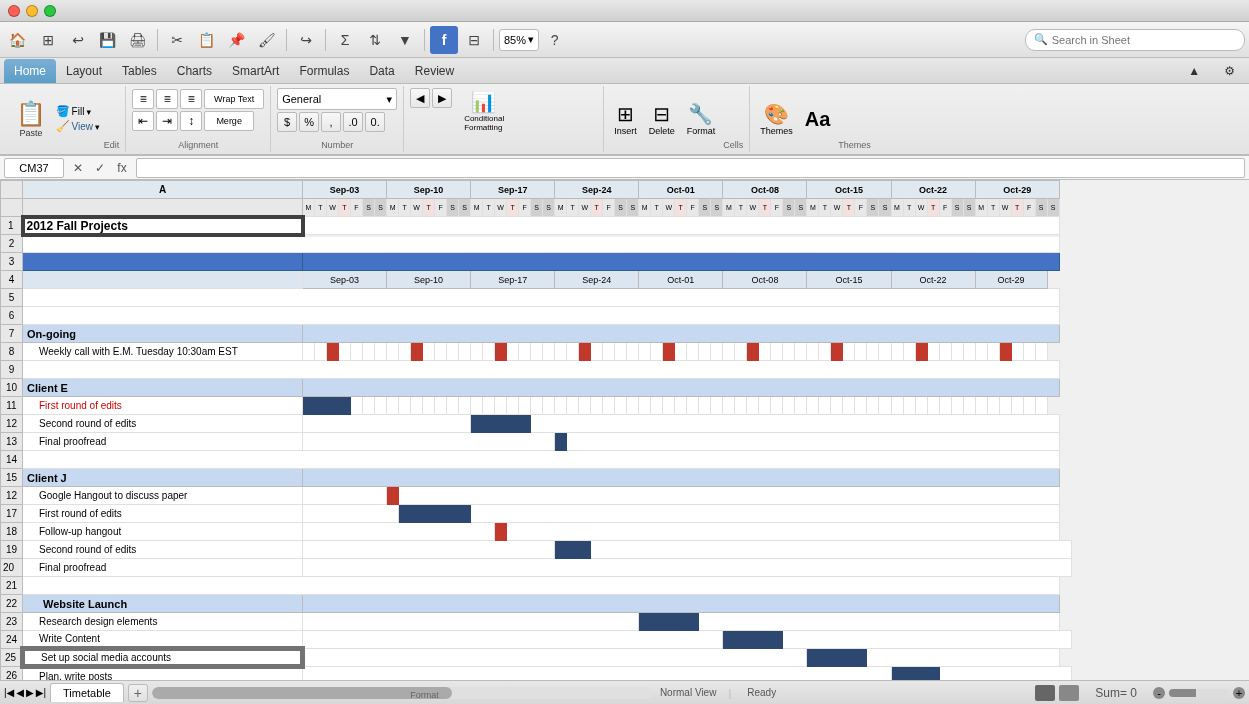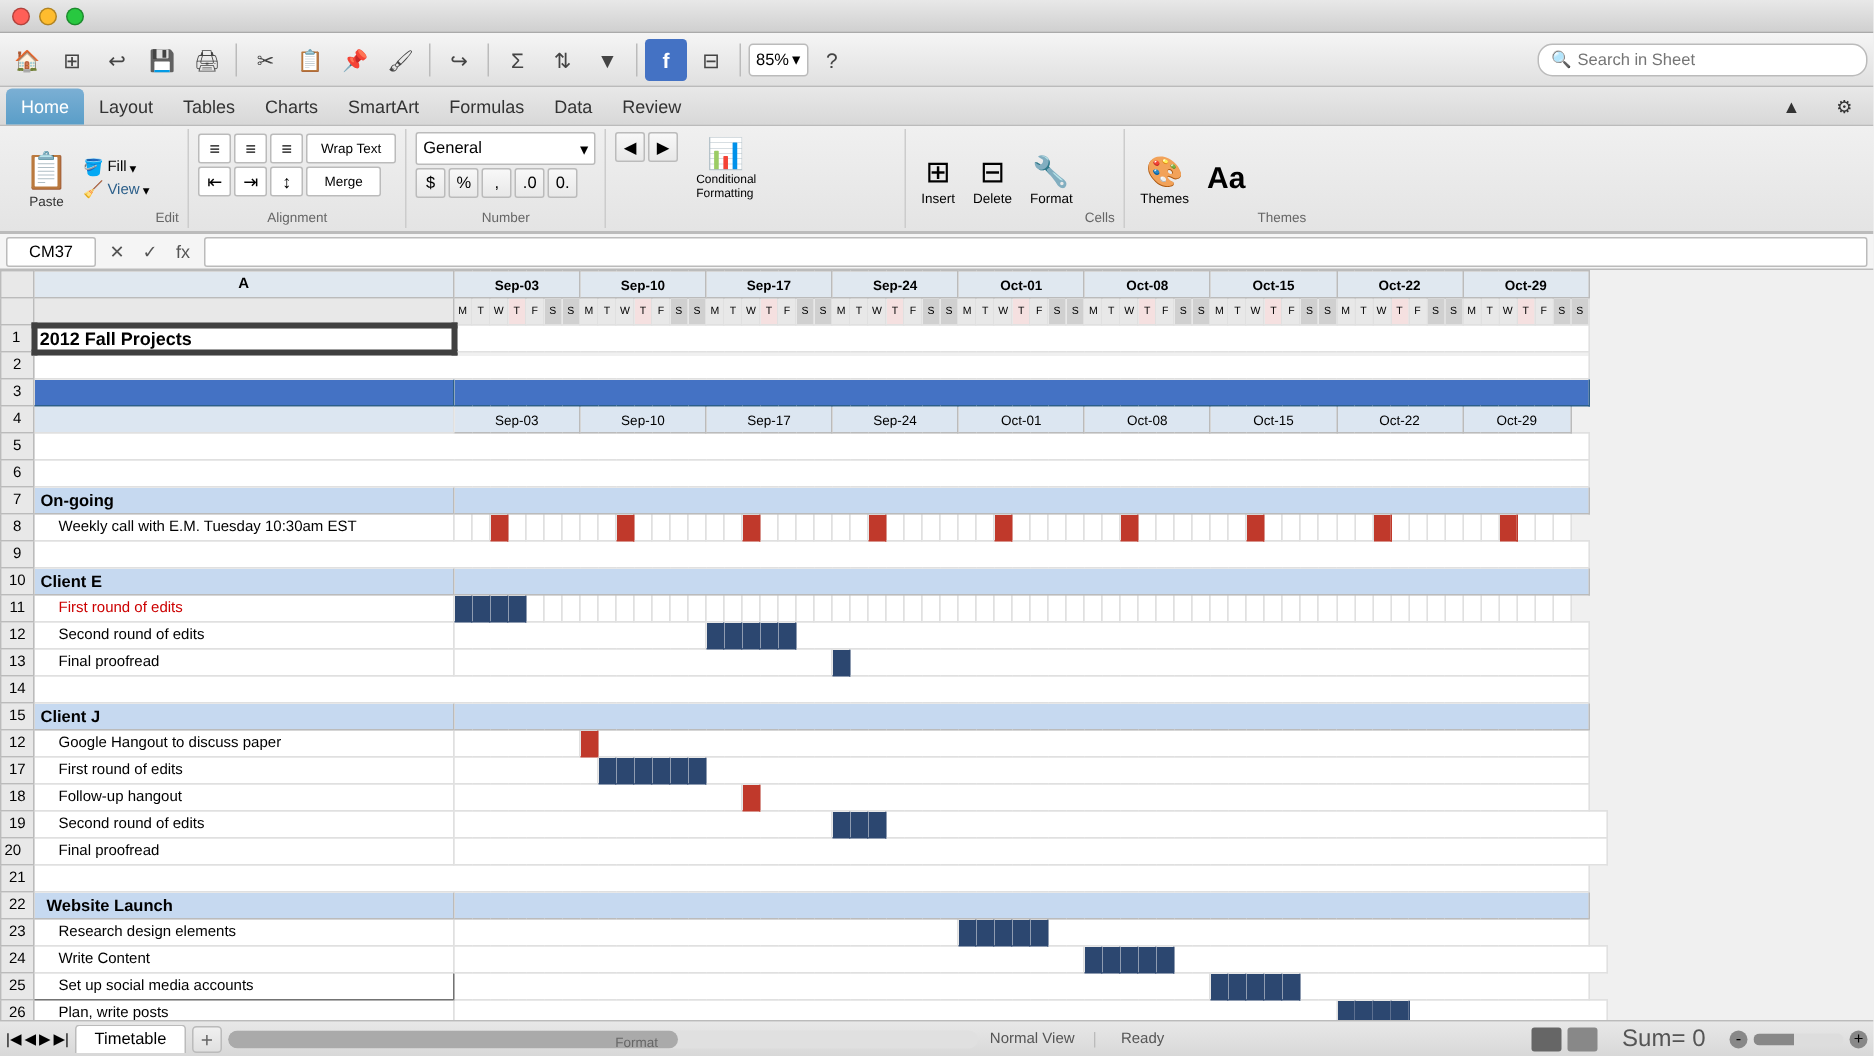--- a/index.html
+++ b/index.html
@@ -793,21 +793,21 @@
             <td colspan="64" style="background:white;border:1px solid #e0e0e0;"></td>
           </tr>
 
           <tr style="height:10px;">
             <td style="background:#e8e8e8;font-size:10px;text-align:center;border:1px solid #bbb;">21</td>
             <td colspan="64" style="background:white;"></td>
           </tr>
 
           <tr style="height:18px;">
             <td style="background:#e8e8e8;font-size:10px;text-align:center;border:1px solid #bbb;">22</td>
-            <td style="background:#c6d9f0;font-weight:bold;font-size:11px;border:1px solid #bbb;padding-left:8px;">Website Launch</td>
+            <td style="background:#c6d9f0;font-weight:bold;font-size:11px;border:1px solid #bbb;padding-left:20px;">Website Launch</td>
             <td colspan="63" style="background:#c6d9f0;border:1px solid #bbb;"></td>
           </tr>
 
           <tr style="height:18px;">
             <td style="background:#e8e8e8;font-size:10px;text-align:center;border:1px solid #bbb;">23</td>
             <td style="background:white;border:1px solid #e0e0e0;padding-left:16px;font-size:10px;">Research design elements</td>
             <td colspan="28" style="background:white;border:1px solid #e0e0e0;"></td>
             <td style="background:#2c4770;border:1px solid #2c4770;"></td>
             <td style="background:#2c4770;border:1px solid #2c4770;"></td>
             <td style="background:#2c4770;border:1px solid #2c4770;"></td>
@@ -823,21 +823,21 @@
             <td style="background:#2c4770;border:1px solid #2c4770;"></td>
             <td style="background:#2c4770;border:1px solid #2c4770;"></td>
             <td style="background:#2c4770;border:1px solid #2c4770;"></td>
             <td style="background:#2c4770;border:1px solid #2c4770;"></td>
             <td style="background:#2c4770;border:1px solid #2c4770;"></td>
             <td colspan="24" style="background:white;border:1px solid #e0e0e0;"></td>
           </tr>
 
           <tr style="height:18px;">
             <td style="background:#e8e8e8;font-size:10px;text-align:center;border:1px solid #bbb;">25</td>
-            <td style="background:white;border:1px solid #737373;padding-left:16px;font-size:10px;">Set up social media accounts</td>
+            <td style="background:white;border:5px solid #737373;padding-left:16px;font-size:10px;">Set up social media accounts</td>
             <td colspan="42" style="background:white;border:1px solid #e0e0e0;"></td>
             <td style="background:#2c4770;border:1px solid #2c4770;"></td>
             <td style="background:#2c4770;border:1px solid #2c4770;"></td>
             <td style="background:#2c4770;border:1px solid #2c4770;"></td>
             <td style="background:#2c4770;border:1px solid #2c4770;"></td>
             <td style="background:#2c4770;border:1px solid #2c4770;"></td>
             <td colspan="16" style="background:white;border:1px solid #e0e0e0;"></td>
           </tr>
 
           <tr style="height:18px;">
@@ -870,21 +870,21 @@
     <div class="scrollbar-thumb"></div>
   </div>
   <div class="status-bar">Normal View</div>
   <span style="margin:0 8px;color:#bbb;">|</span>
   <div class="status-bar">Ready</div>
   <div class="status-right">
     <div class="view-icons">
       <div class="view-icon" style="background:#666;"></div>
       <div class="view-icon" style="background:#888;"></div>
     </div>
-    <div style="font-size:16px;color:#555;margin-left:8px;">Sum= 0</div>
+    <div style="font-size:12px;color:#555;margin-left:8px;">Sum= 0</div>
     <div style="display:flex;align-items:center;gap:4px;margin-left:8px;">
       <div style="width:12px;height:12px;background:#888;border-radius:50%;display:flex;align-items:center;justify-content:center;">-</div>
       <div style="width:60px;height:8px;background:#ddd;border-radius:4px;overflow:hidden;">
         <div style="width:45%;height:100%;background:#888;"></div>
       </div>
       <div style="width:12px;height:12px;background:#888;border-radius:50%;display:flex;align-items:center;justify-content:center;">+</div>
     </div>
   </div>
 </div>
 

